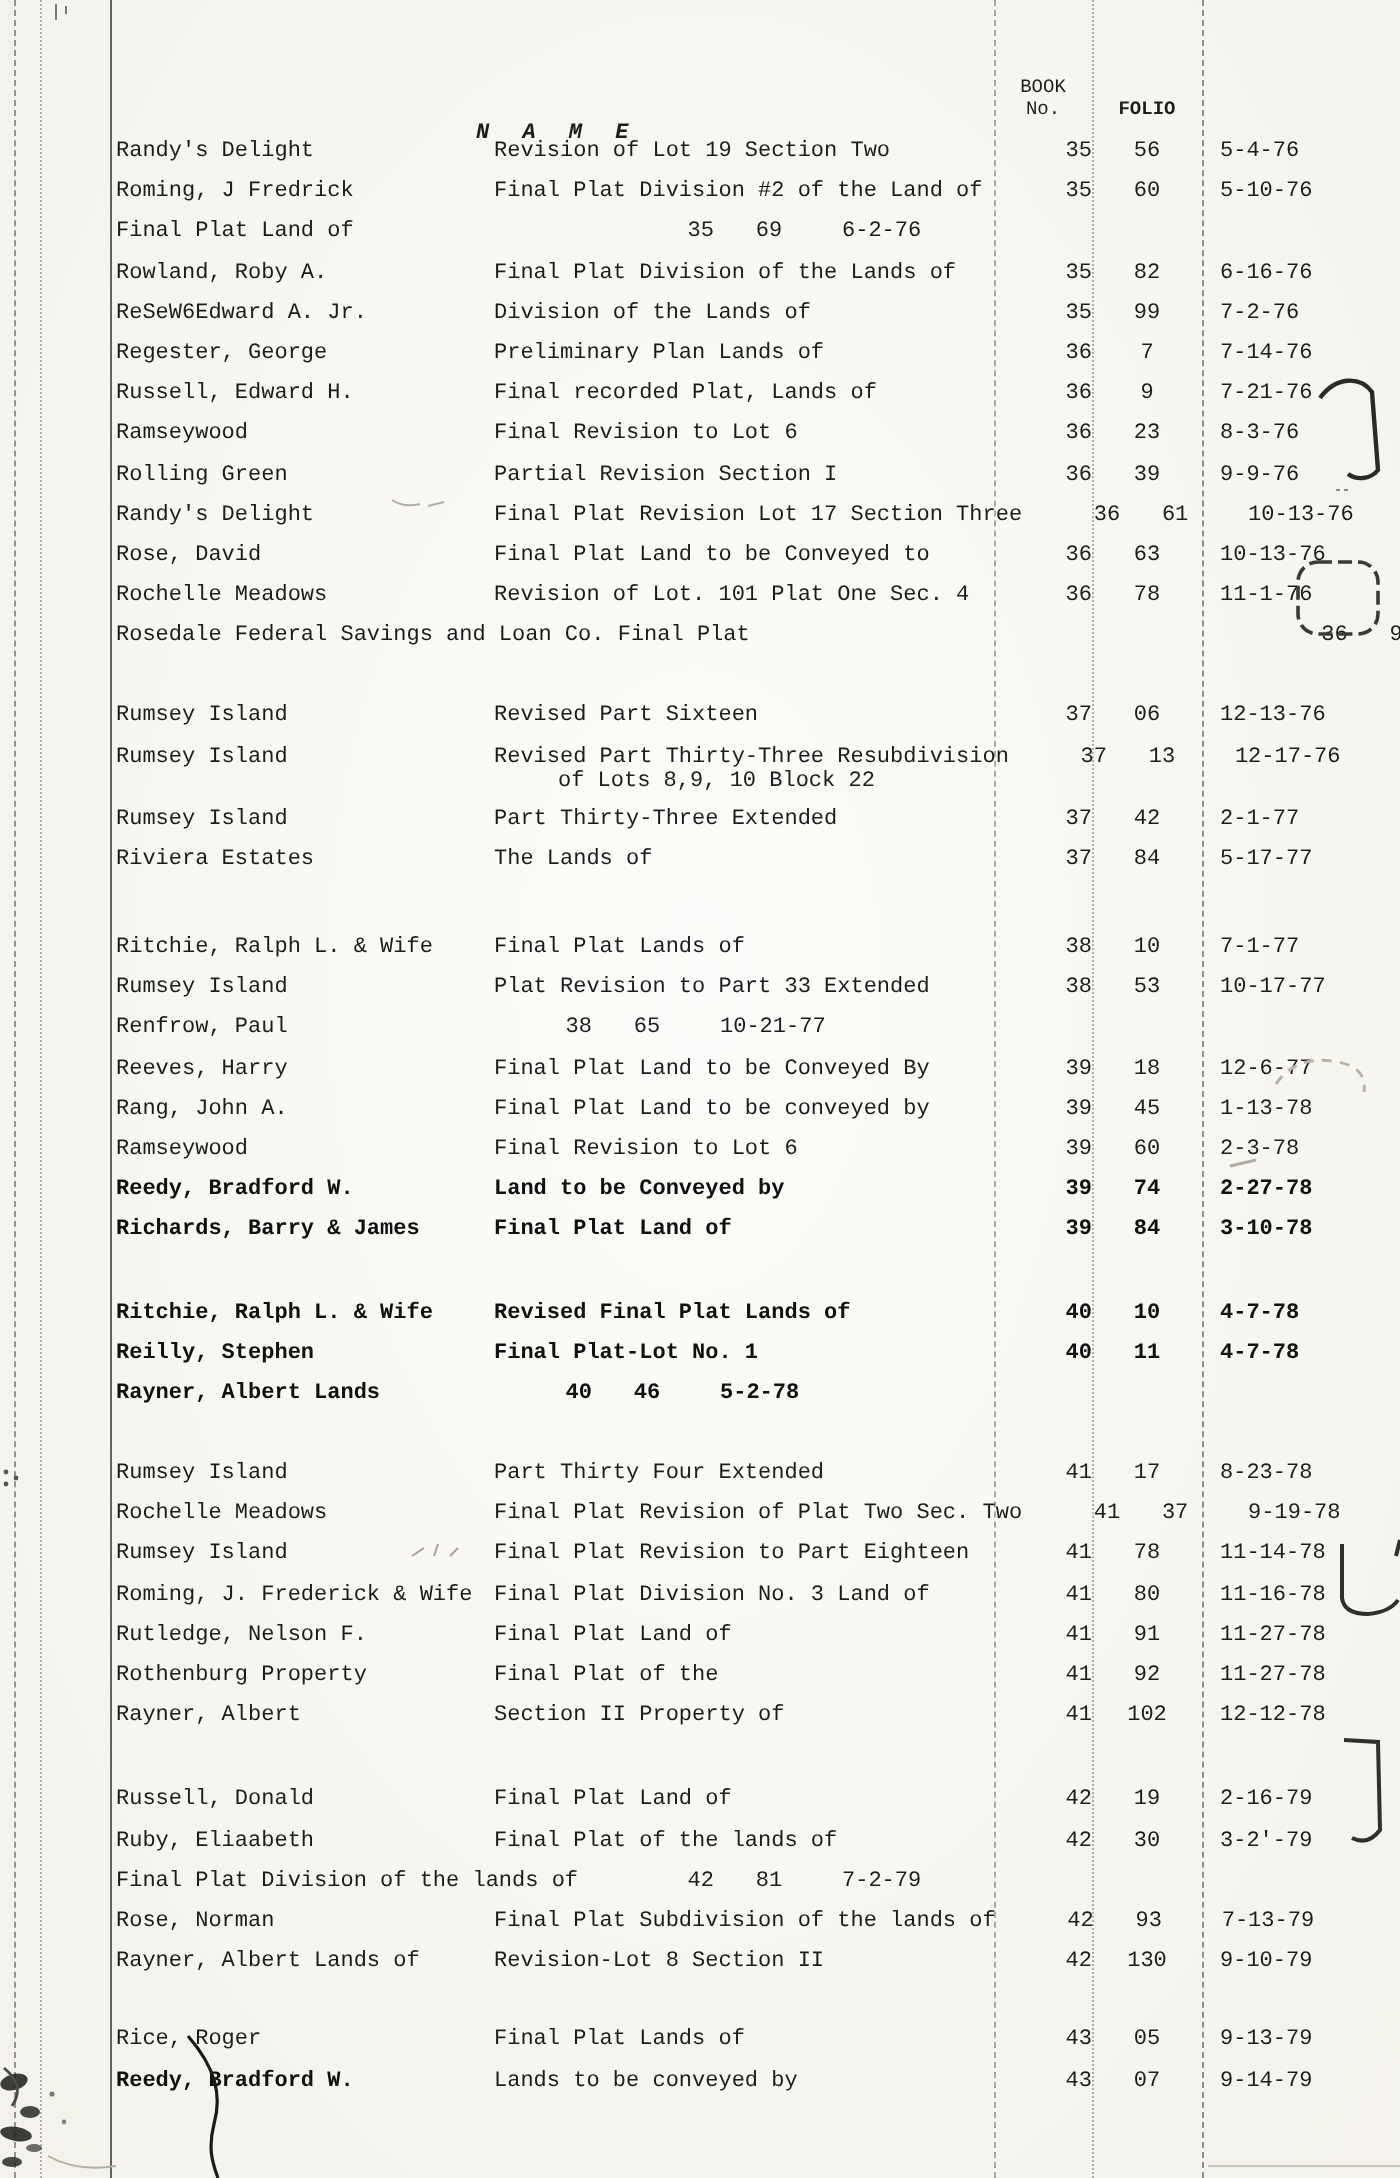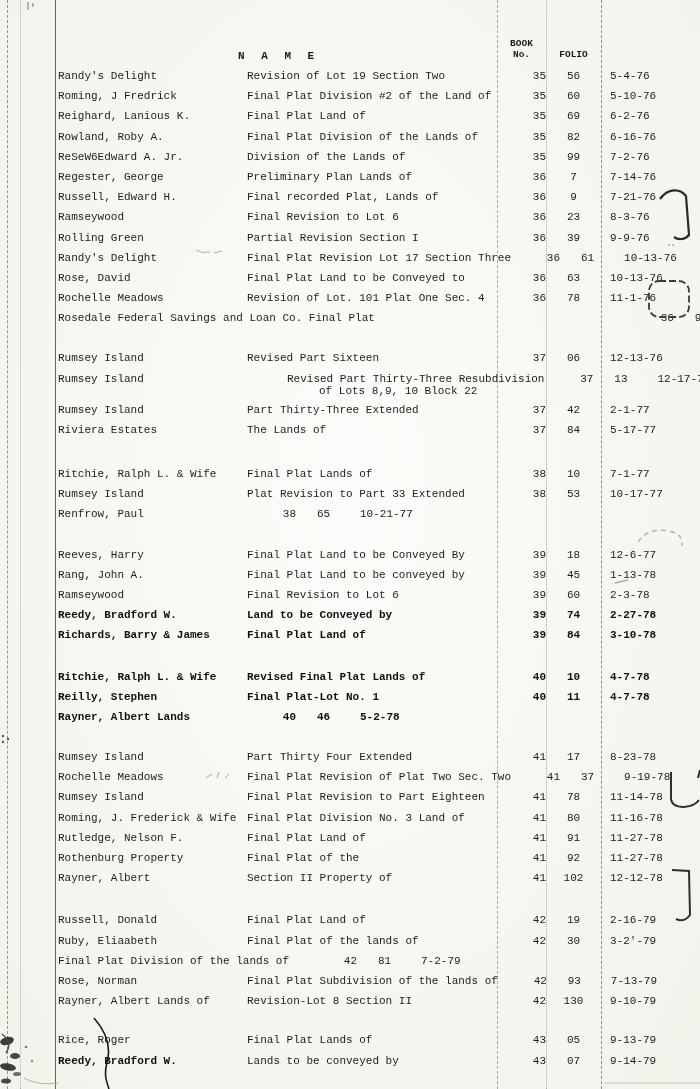--- a/index.html
+++ b/index.html
@@ -11,31 +11,31 @@
     color:#1c1c1c;overflow:hidden;
   }
   .vline{position:absolute;top:0;bottom:0;width:0;}
   .rule-margin-a{left:7px;border-left:1px dashed rgba(70,70,70,.55);}
   .rule-margin-b{left:20px;border-left:1px dotted rgba(110,110,110,.5);}
   .rule-left{left:55px;border-left:1px solid rgba(50,50,50,.75);}
   .rule-book{left:497px;border-left:1px dashed rgba(90,90,90,.5);}
   .rule-folio{left:546px;border-left:1px dotted rgba(100,100,100,.5);}
   .rule-date{left:601px;border-left:1px dashed rgba(75,75,75,.6);}
   .header{position:absolute;left:0;top:0;right:0;}
-  .h-name{position:absolute;left:238px;top:50px;font-size:11px;font-weight:700;letter-spacing:5px;white-space:nowrap;}
-  .h-book{position:absolute;left:497px;top:38px;width:49px;text-align:center;font-size:9.5px;font-weight:700;line-height:11px;}
+  .h-name{position:absolute;left:238px;top:61px;font-size:11px;font-weight:700;letter-spacing:5px;white-space:nowrap;font-style:italic;}
+  .h-book{position:absolute;left:497px;top:38px;width:49px;text-align:center;font-size:9.5px;font-weight:400;line-height:11px;}
   .h-folio{position:absolute;left:546px;top:49px;width:55px;text-align:center;font-size:9.5px;font-weight:700;font-family:Liberation Mono, monospace;}
   #rows{position:absolute;left:0;top:66px;right:0;}
   .tr{display:flex;align-items:flex-start;height:20.2px;font-size:11px;line-height:20.2px;padding-left:58px;white-space:nowrap;}
   .tr.tall{height:31px;}
   .tr.bold{font-weight:700;color:#101010;}
   .tr.bold-name .c-name{font-weight:700;color:#101010;}
   .c-name{flex:0 0 189px;overflow:visible;}
   .c-desc{flex:0 0 250px;overflow:visible;}
-  .tall .c-desc{line-height:12px;padding-top:4px;margin-left:40px;}
+  .tall .c-desc{line-height:12px;padding-top:4px;}
   .c-desc .line2{margin-left:32px;}
   .c-book{flex:0 0 49px;text-align:right;margin-left:-58px;padding-left:58px;box-sizing:content-box;flex-basis:49px;}
   
   .c-book{margin-left:0;padding-left:0;}
   .c-folio{flex:0 0 55px;text-align:center;}
   .c-date{padding-left:9px;}
   .artifacts{position:absolute;left:0;top:0;pointer-events:none;}
 </style>
 </head>
 <body>
@@ -67,21 +67,20 @@
         <span class="c-date">5-4-76</span>
       </div>
       <div class="tr">
         <span class="c-name">Roming, J Fredrick</span>
         <span class="c-desc">Final Plat Division #2 of the Land of</span>
         <span class="c-book">35</span>
         <span class="c-folio">60</span>
         <span class="c-date">5-10-76</span>
       </div>
       <div class="tr">
-        <span class="c-name">Reighard, Lanious K.</span>
         <span class="c-desc">Final Plat Land of</span>
         <span class="c-book">35</span>
         <span class="c-folio">69</span>
         <span class="c-date">6-2-76</span>
       </div>
       <div class="tr">
         <span class="c-name">Rowland, Roby A.</span>
         <span class="c-desc">Final Plat Division of the Lands of</span>
         <span class="c-book">35</span>
         <span class="c-folio">82</span>
@@ -190,21 +189,21 @@
         <span class="c-book">38</span>
         <span class="c-folio">53</span>
         <span class="c-date">10-17-77</span>
       </div>
       <div class="tr">
         <span class="c-name">Renfrow, Paul</span>
         <span class="c-book">38</span>
         <span class="c-folio">65</span>
         <span class="c-date">10-21-77</span>
       </div>
-      <div class="tr" style="margin-top: 20px;">
+      <div class="tr" style="">
         <span class="c-name">Reeves, Harry</span>
         <span class="c-desc">Final Plat Land to be Conveyed By</span>
         <span class="c-book">39</span>
         <span class="c-folio">18</span>
         <span class="c-date">12-6-77</span>
       </div>
       <div class="tr">
         <span class="c-name">Rang, John A.</span>
         <span class="c-desc">Final Plat Land to be conveyed by</span>
         <span class="c-book">39</span>

